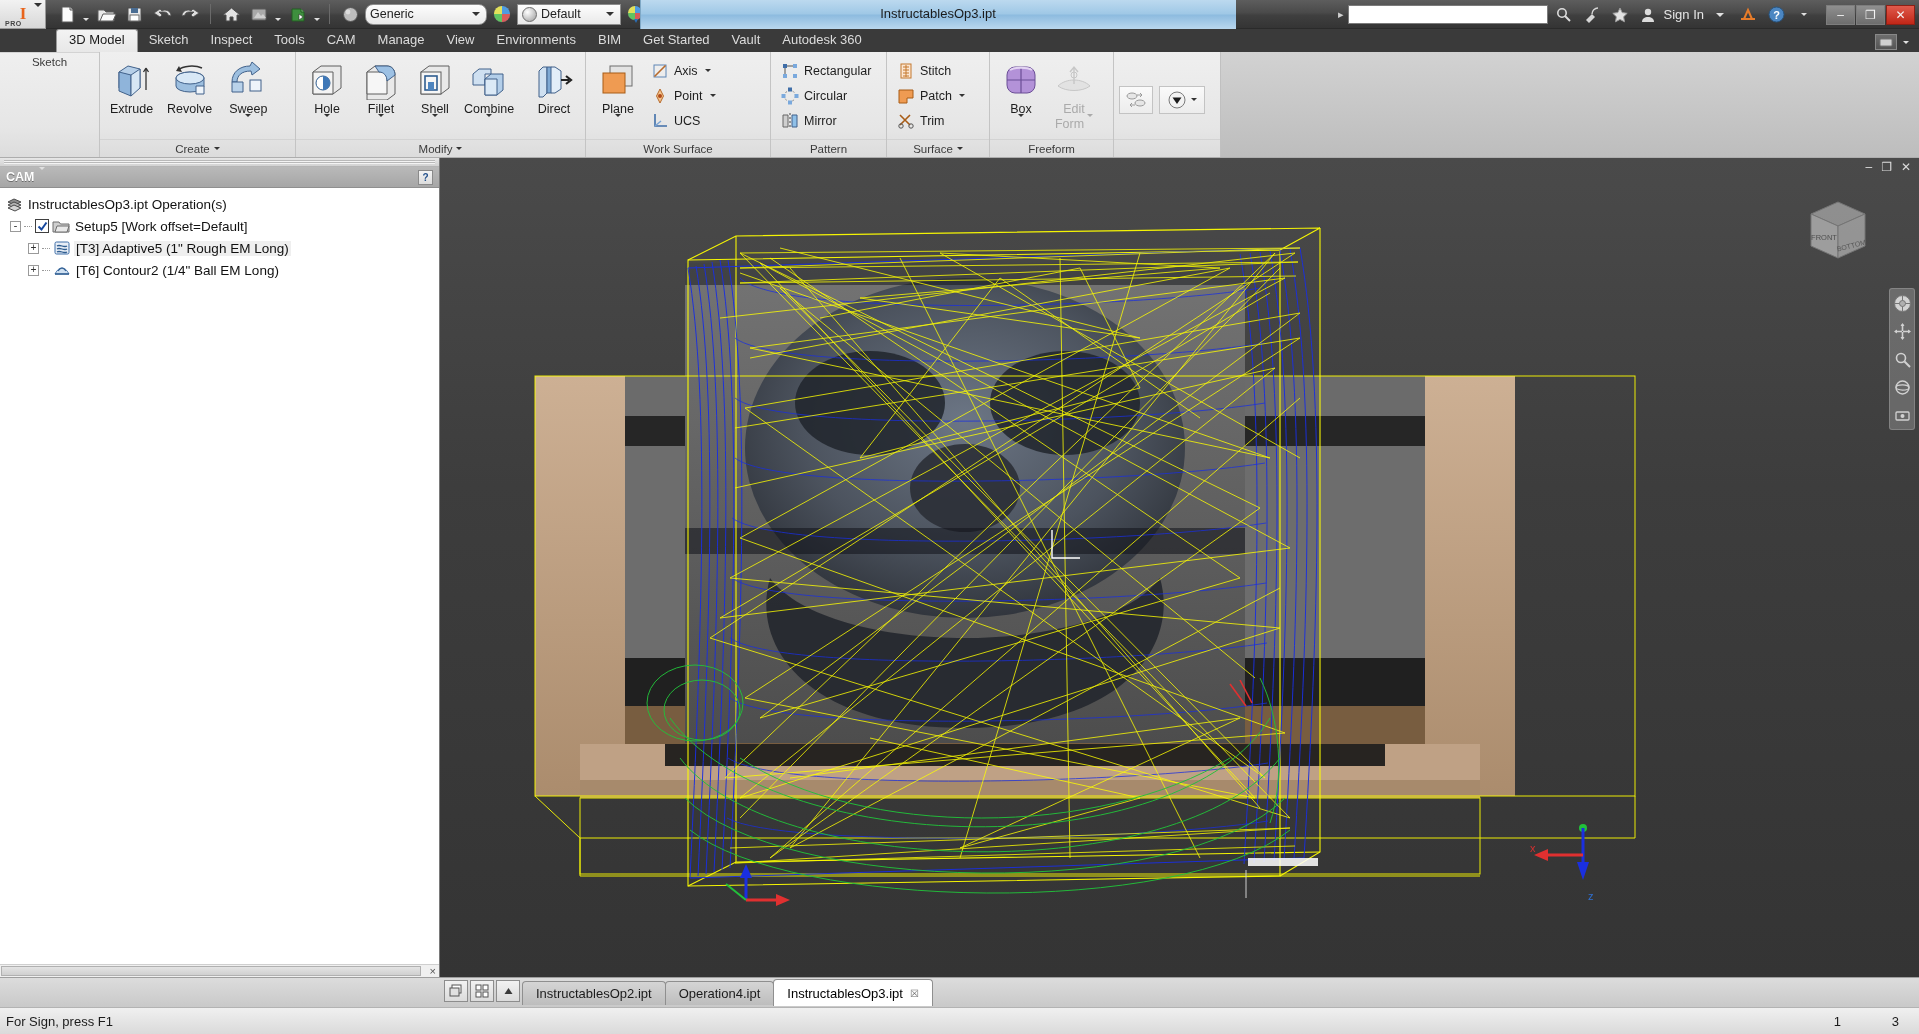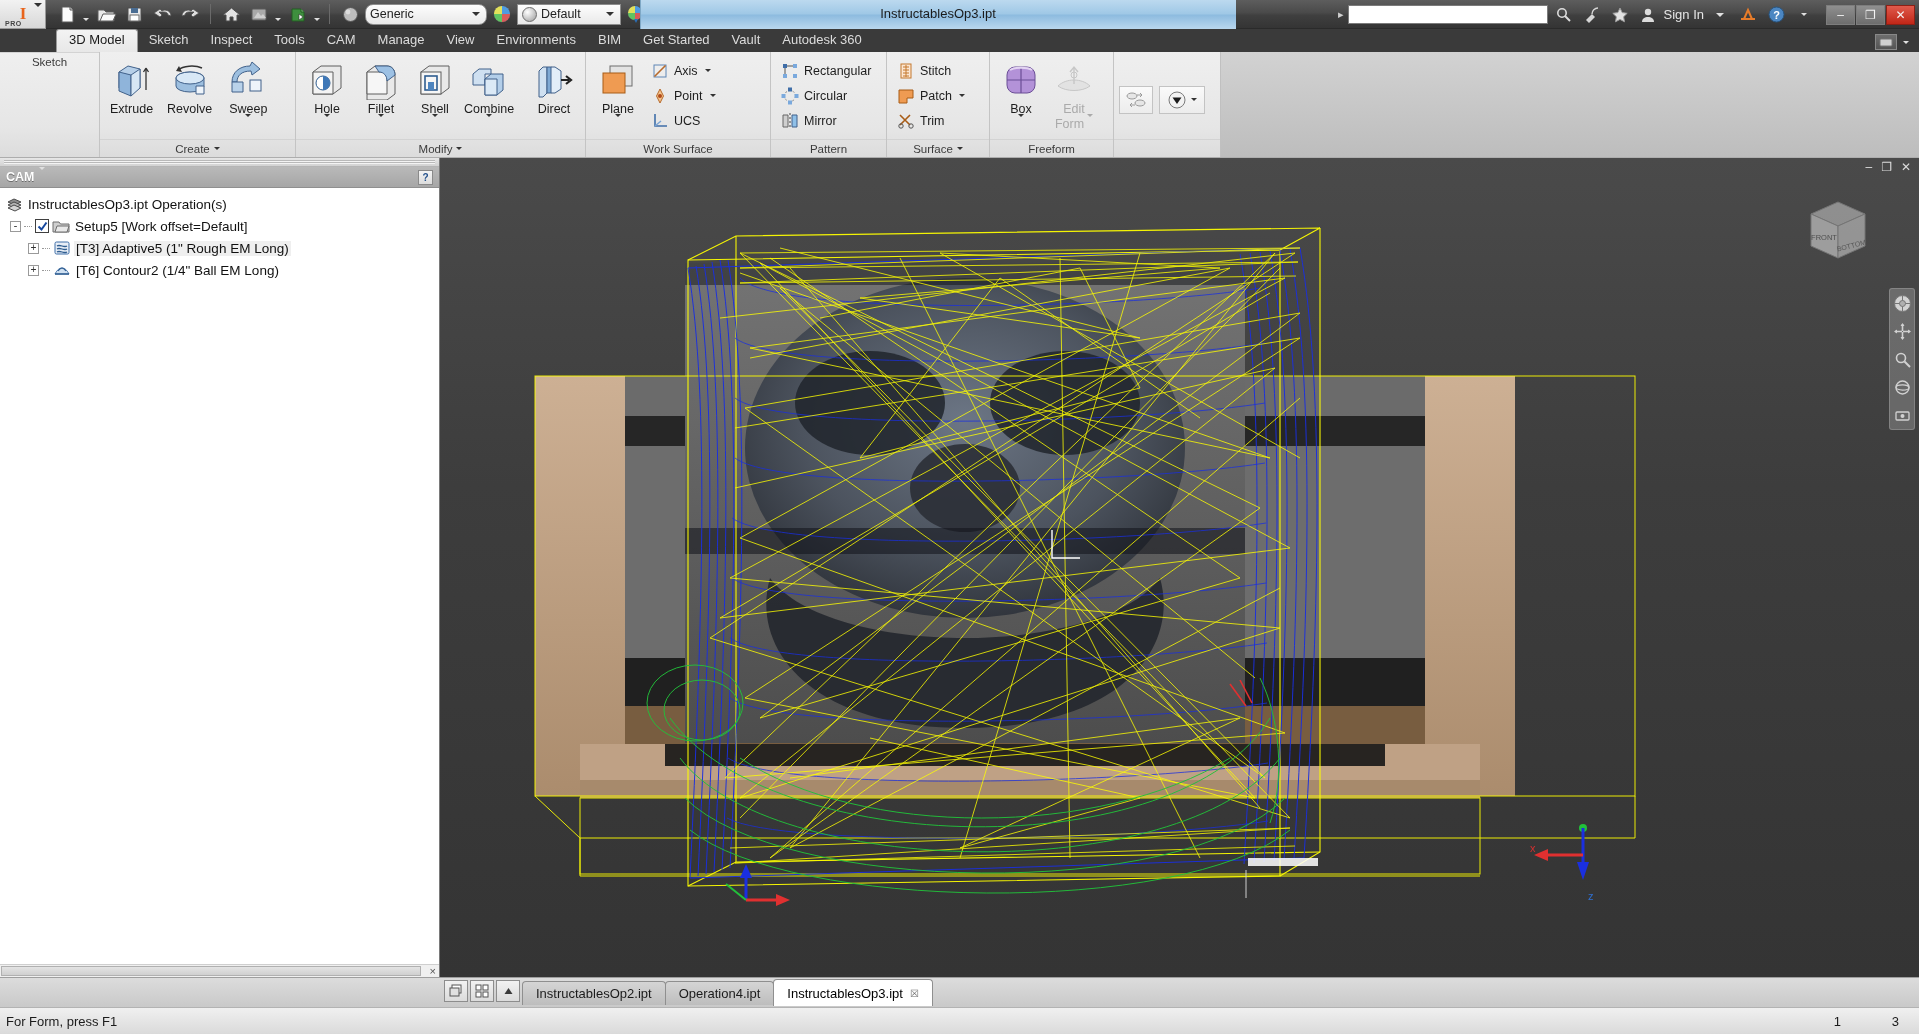--- a/index.html
+++ b/index.html
@@ -1054,18 +1054,18 @@
     <div class="dtab">
       <span>Operation4.ipt</span>
     </div>
     <div class="dtab active">
       <span>InstructablesOp3.ipt</span>
       <span class="x">☒</span>
     </div>
   </div>
 
   <div class="statusbar">
-    <span class="sb-left">For Form, press F1</span>
+    <span class="sb-left">For Sign, press F1</span>
     <span class="sb-cell">1</span>
     <span class="sb-cell">3</span>
   </div>
 
 </div>
 
 </body></html>

